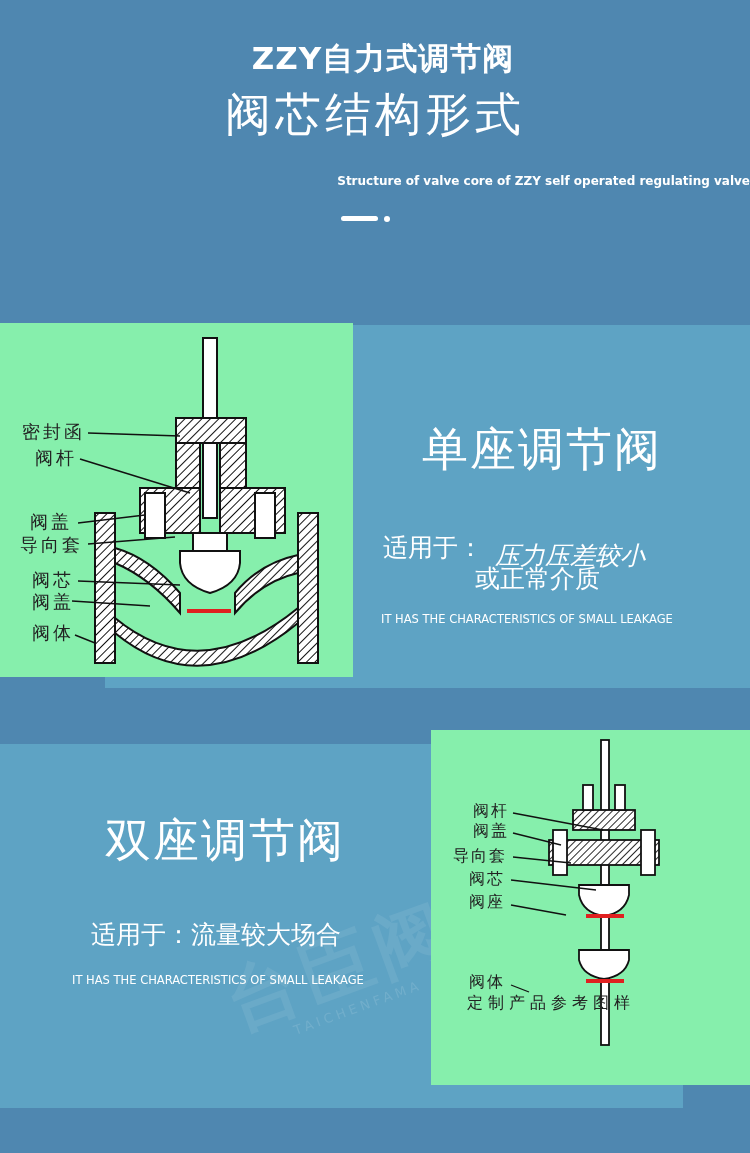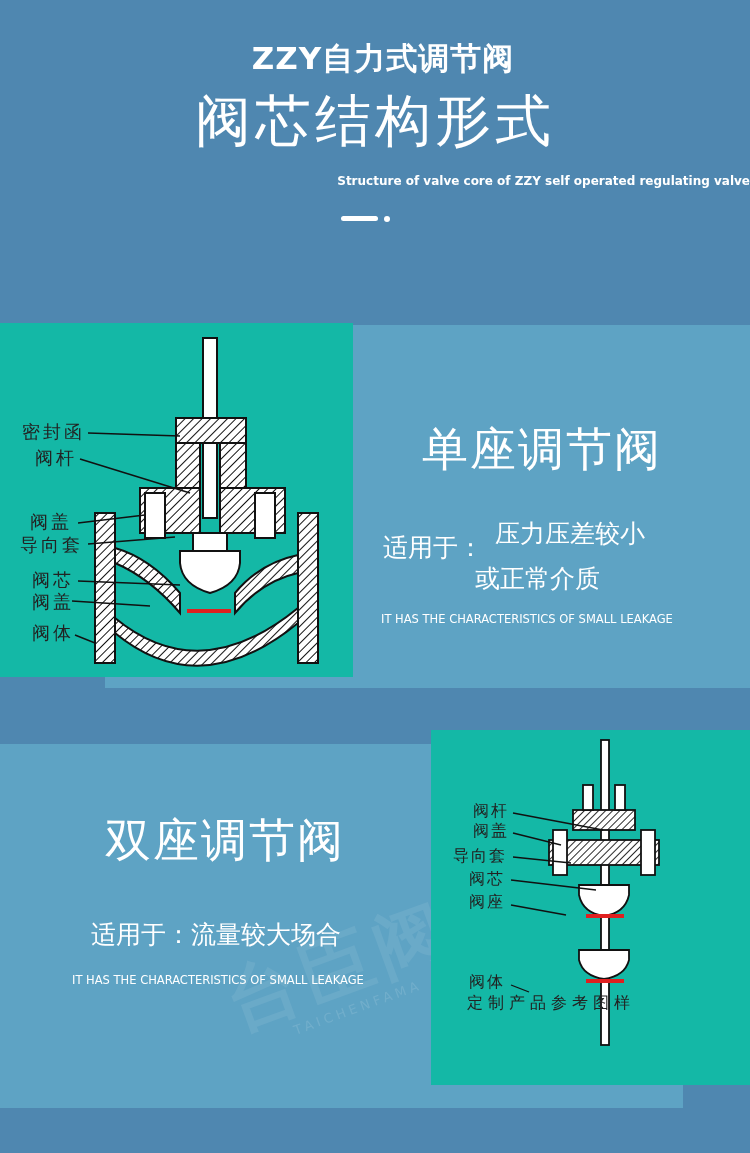--- a/index.html
+++ b/index.html
@@ -1,25 +1,25 @@
 <!DOCTYPE html>
 <html><head>
 <meta charset="utf-8">
 <style>
   html, body { margin:0; padding:0; }
   body { width:750px; height:1153px; background:#4f87b0; position:relative; overflow:hidden;
          font-family:"DejaVu Sans", "Liberation Sans", sans-serif; color:#fff; }
   .abs { position:absolute; }
   .hdr-sub { left:0; width:750px; top:38px; text-align:center; font-size:31px; font-weight:bold; letter-spacing:1px;padding-left:8px; }
-  .hdr-main { left:0; width:750px; top:84px; text-align:center; font-size:56px; letter-spacing:4px; }
+  .hdr-main { left:0; width:750px; top:84px; text-align:center; font-size:46px; letter-spacing:4px; }
   .hdr-en { left:0; width:750px; top:174px; text-align:right; font-size:12px; font-weight:bold; }
   .accent-bar { left:341px; top:216px; width:37px; height:5px; background:#fff; border-radius:3px; }
   .accent-dot { left:384px; top:216px; width:6px; height:6px; background:#fff; border-radius:50%; }
   .panel { background:#5ea3c4; }
-  .imgbox { background:#14b8a6; }
+  .imgbox { background:#86efac; }
   .p1 { left:105px; top:325px; width:645px; height:363px; }
   .i1 { left:0; top:323px; width:353px; height:354px; }
   .p2 { left:0; top:744px; width:683px; height:364px; }
   .i2 { left:431px; top:730px; width:319px; height:355px; }
   .title { font-size:46px; font-weight:200; letter-spacing:2px; }
   .desc { font-size:25px; font-weight:200; }
   .en { font-size:11.5px; }
   .lbl { font-family:"DejaVu Serif", "Liberation Serif", serif; color:#222; font-size:18px; letter-spacing:3px; position:absolute; }
   .lbl2 { font-family:"DejaVu Serif", "Liberation Serif", serif; color:#222; font-size:16px; letter-spacing:2px; position:absolute; }
   svg { position:absolute; left:0; top:0; }
@@ -31,21 +31,21 @@
 
 <div class="abs hdr-sub">ZZY自力式调节阀</div>
 <div class="abs hdr-main">阀芯结构形式</div>
 <div class="abs hdr-en">Structure of valve core of ZZY self operated regulating valve</div>
 <div class="abs accent-bar"></div>
 <div class="abs accent-dot"></div>
 
 <div class="abs panel p1">
   <div class="abs title" style="left:317px;top:94px;">单座调节阀</div>
   <div class="abs desc" style="left:278px;top:206px;">适用于：</div>
-  <div class="abs desc" style="left:390px;top:192px;">压力压差较小</div>
+  <div class="abs desc" style="left:390px;top:214px;font-style:italic;">压力压差较小</div>
   <div class="abs desc" style="left:370px;top:237px;">或正常介质</div>
   <div class="abs en" style="left:276px;top:287px;">IT HAS THE CHARACTERISTICS OF SMALL LEAKAGE</div>
 </div>
 
 <div class="abs imgbox i1">
   <svg width="353" height="354" viewBox="0 0 353 354">
     <defs>
       <pattern id="hatch1" width="6" height="6" patternUnits="userSpaceOnUse" patternTransform="rotate(45)">
         <rect width="6" height="6" fill="#fff"></rect>
         <line x1="0" y1="0" x2="0" y2="6" stroke="#111" stroke-width="2"></line>

